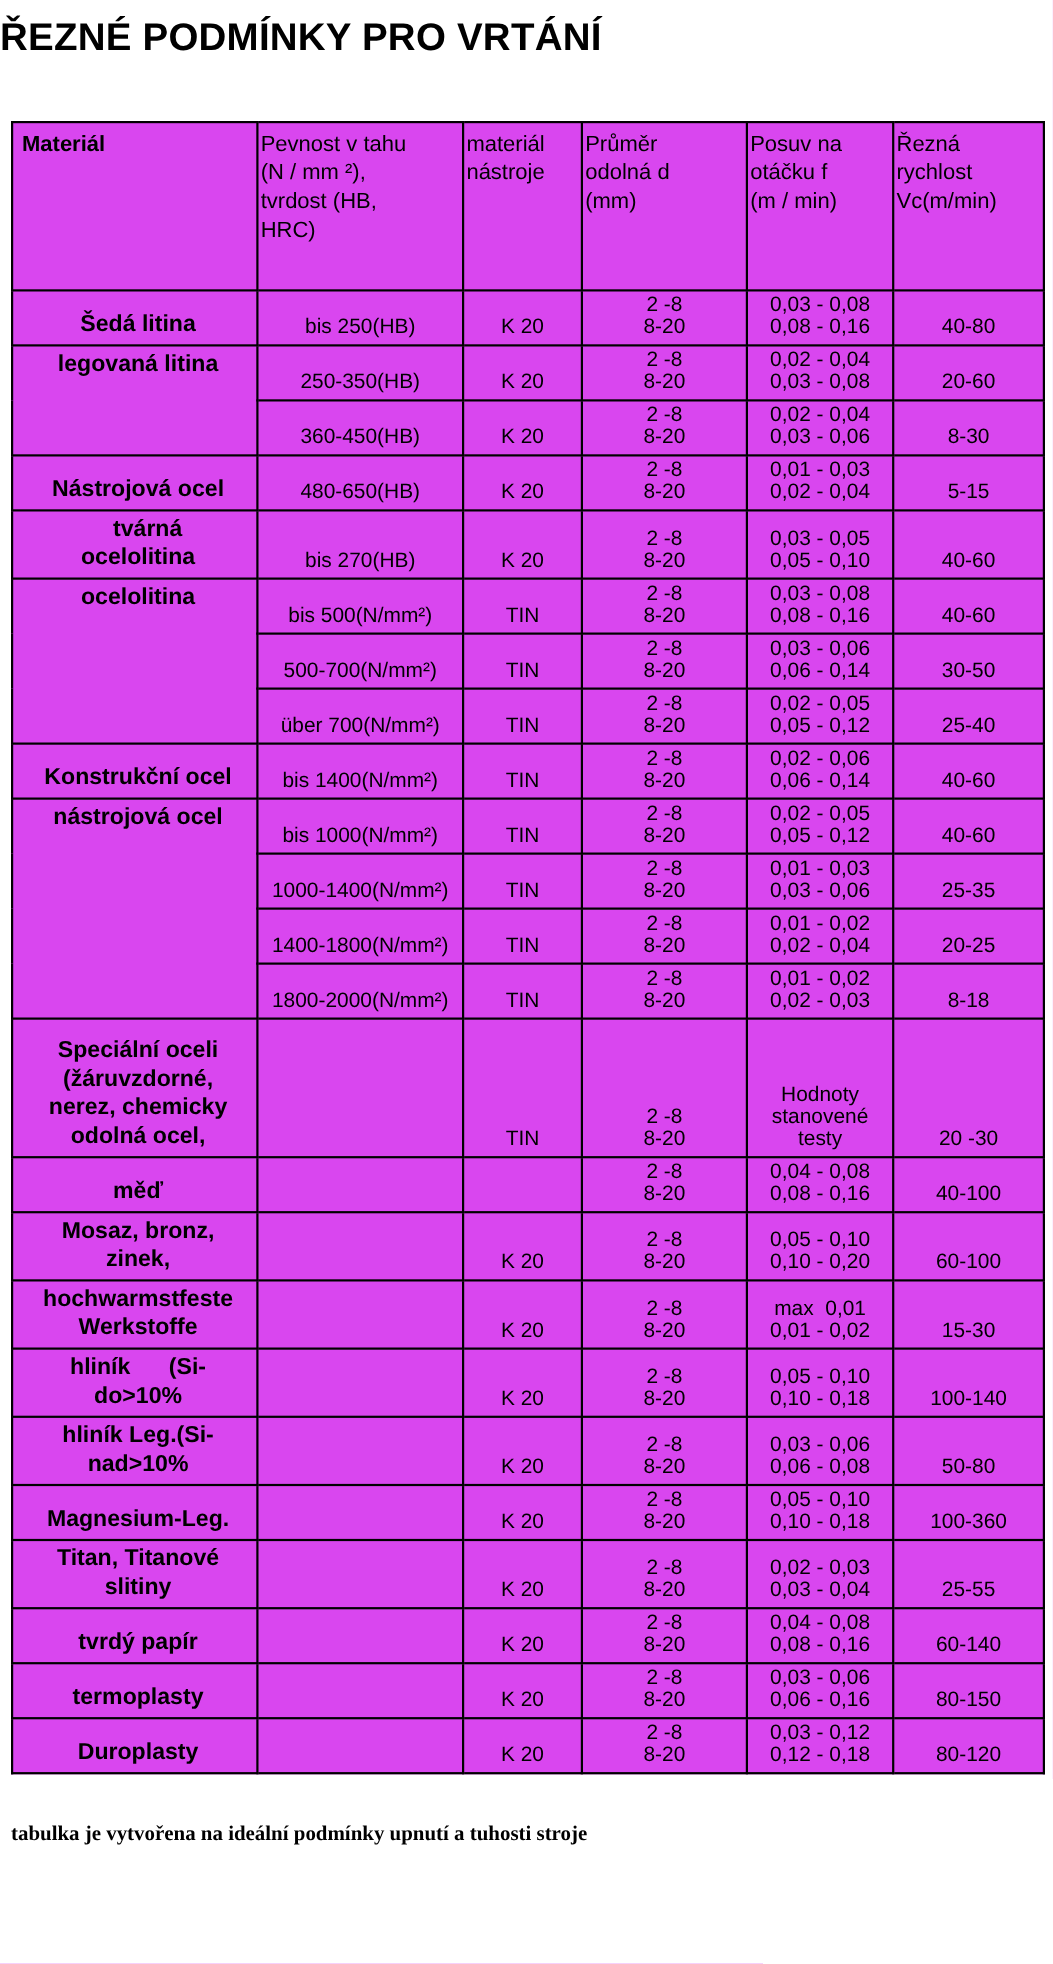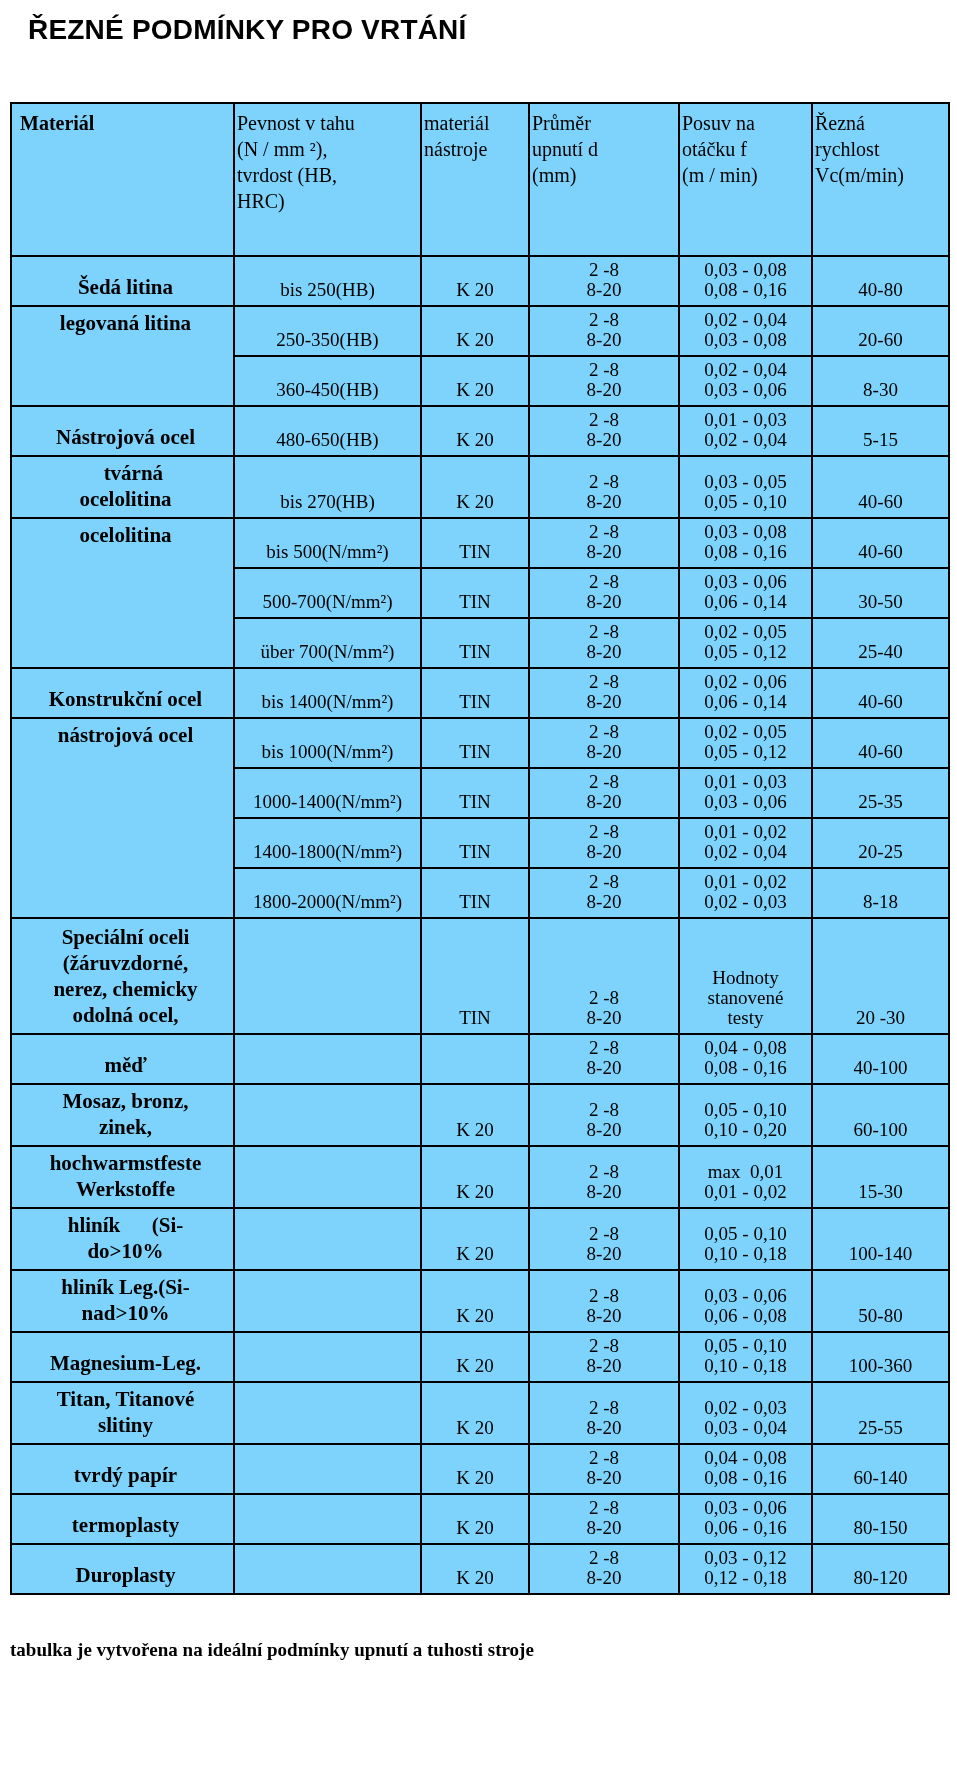--- a/index.html
+++ b/index.html
@@ -3,32 +3,31 @@
 <meta charset="utf-8">
 <style>
   html, body { margin: 0; padding: 0; background: #ffffff; }
   body {
     width: 957px; height: 1785px;
     font-family: "Liberation Sans", "DejaVu Sans", sans-serif;
     color: #000000;
     position: relative;
   }
   .title {
-    font-size: 28px; font-weight: bold;
-    margin: 14px 0 0 28px;
+    font-size: 35px; font-weight: bold;
+    margin: 14px 0 0 0;
     letter-spacing: 0.2px;
     white-space: pre;
   }
   table.cut {
     border-collapse: collapse;
     table-layout: fixed;
     margin: 56px 0 0 10px;
     width: 938px;
-    background: #7dd3fc;
-    font-family: Liberation Serif, serif;
+    background: #d946ef;
   }
   table.cut col.c1 { width: 223px; }
   table.cut col.c2 { width: 187px; }
   table.cut col.c3 { width: 108px; }
   table.cut col.c4 { width: 150px; }
   table.cut col.c5 { width: 133px; }
   table.cut col.c6 { width: 137px; }
   table.cut th, table.cut td { border: 2px solid #000000; overflow: hidden; }
   thead tr { height: 153px; }
   thead th {
@@ -47,21 +46,21 @@
     white-space: pre;
     padding: 3px 2px 5px 2px;
   }
   td.mat {
     text-align: center; font-weight: bold;
     font-size: 21px; line-height: 26px;
     padding-left: 8px; padding-right: 2px;
     vertical-align: bottom;
   }
   td.mat-span { vertical-align: top; }
-  td.mat-top  { vertical-align: top; padding-top: 5px; }
+  td.mat-top  { vertical-align: top; padding-top: 15px; }
   .footer {
     font-size: 19px; font-weight: bold;
     margin: 44px 0 0 10px;
     white-space: pre;
     font-family: Liberation Serif, serif;
   }
 </style>
 </head>
 <body>
 
@@ -79,21 +78,21 @@
   <thead>
     <tr>
       <th class="mat-h">Materiál</th>
       <th>Pevnost v tahu
 (N / mm ²),
 tvrdost (HB,
 HRC)</th>
       <th>materiál
 nástroje</th>
       <th>Průměr
-upnutí d
+odolná d
 (mm)</th>
       <th>Posuv na
 otáčku f
 (m / min)</th>
       <th>Řezná
 rychlost
 Vc(m/min)</th>
     </tr>
   </thead>
   <tbody>

